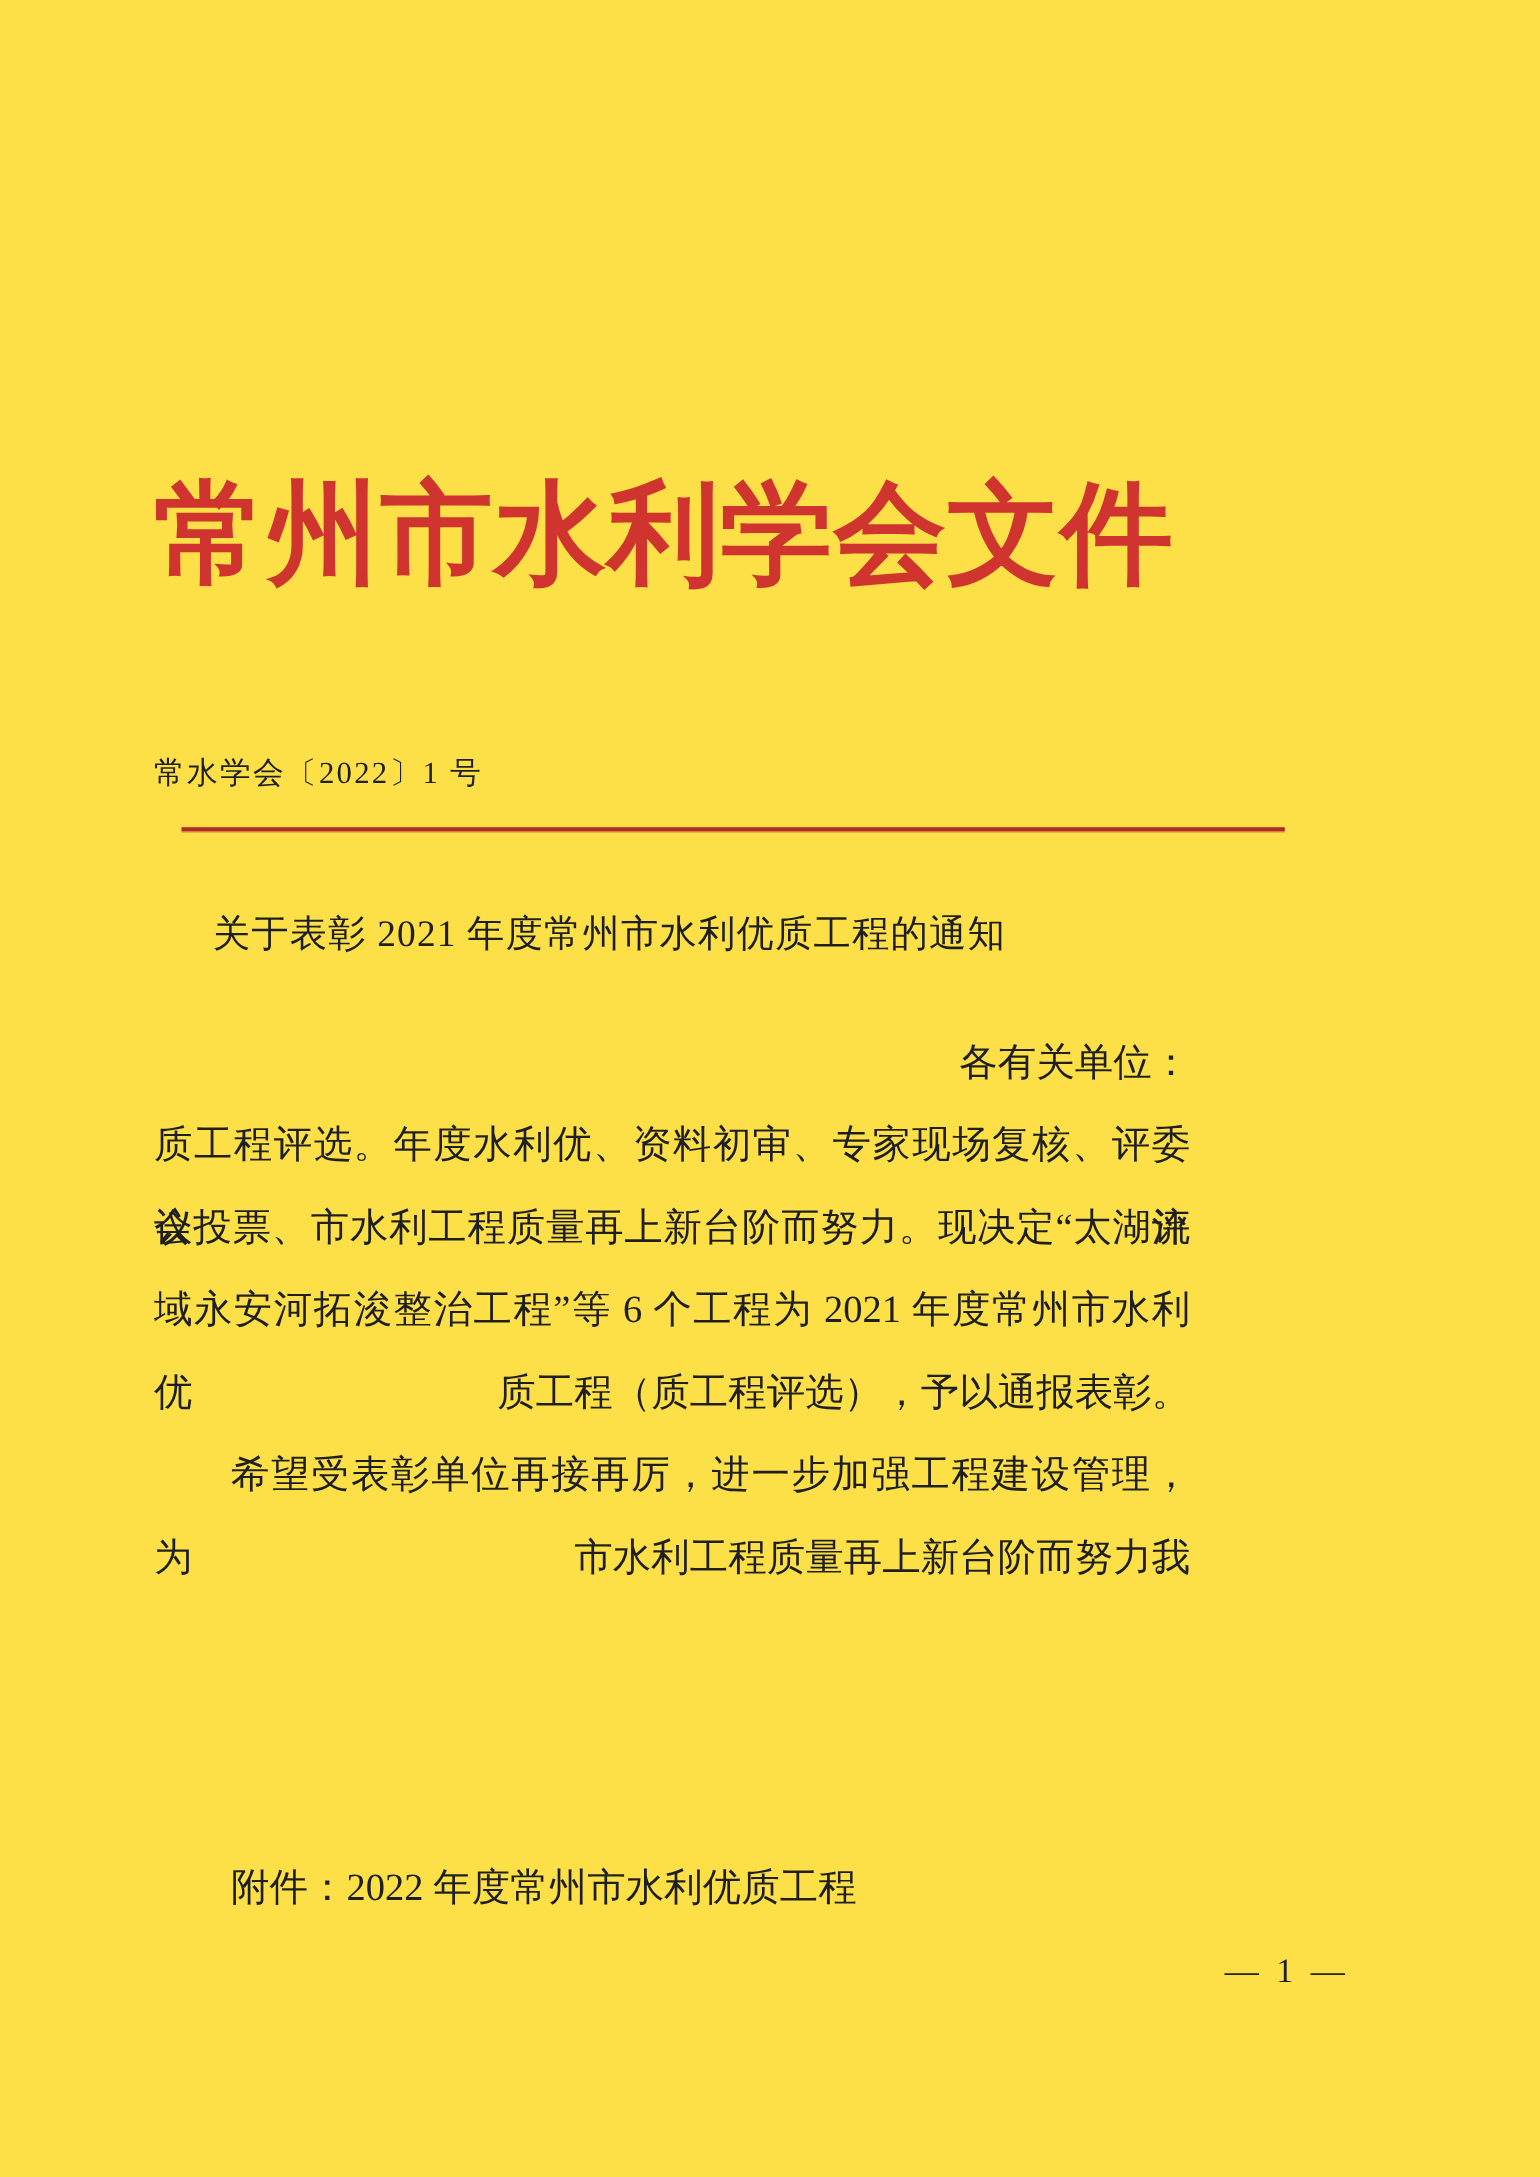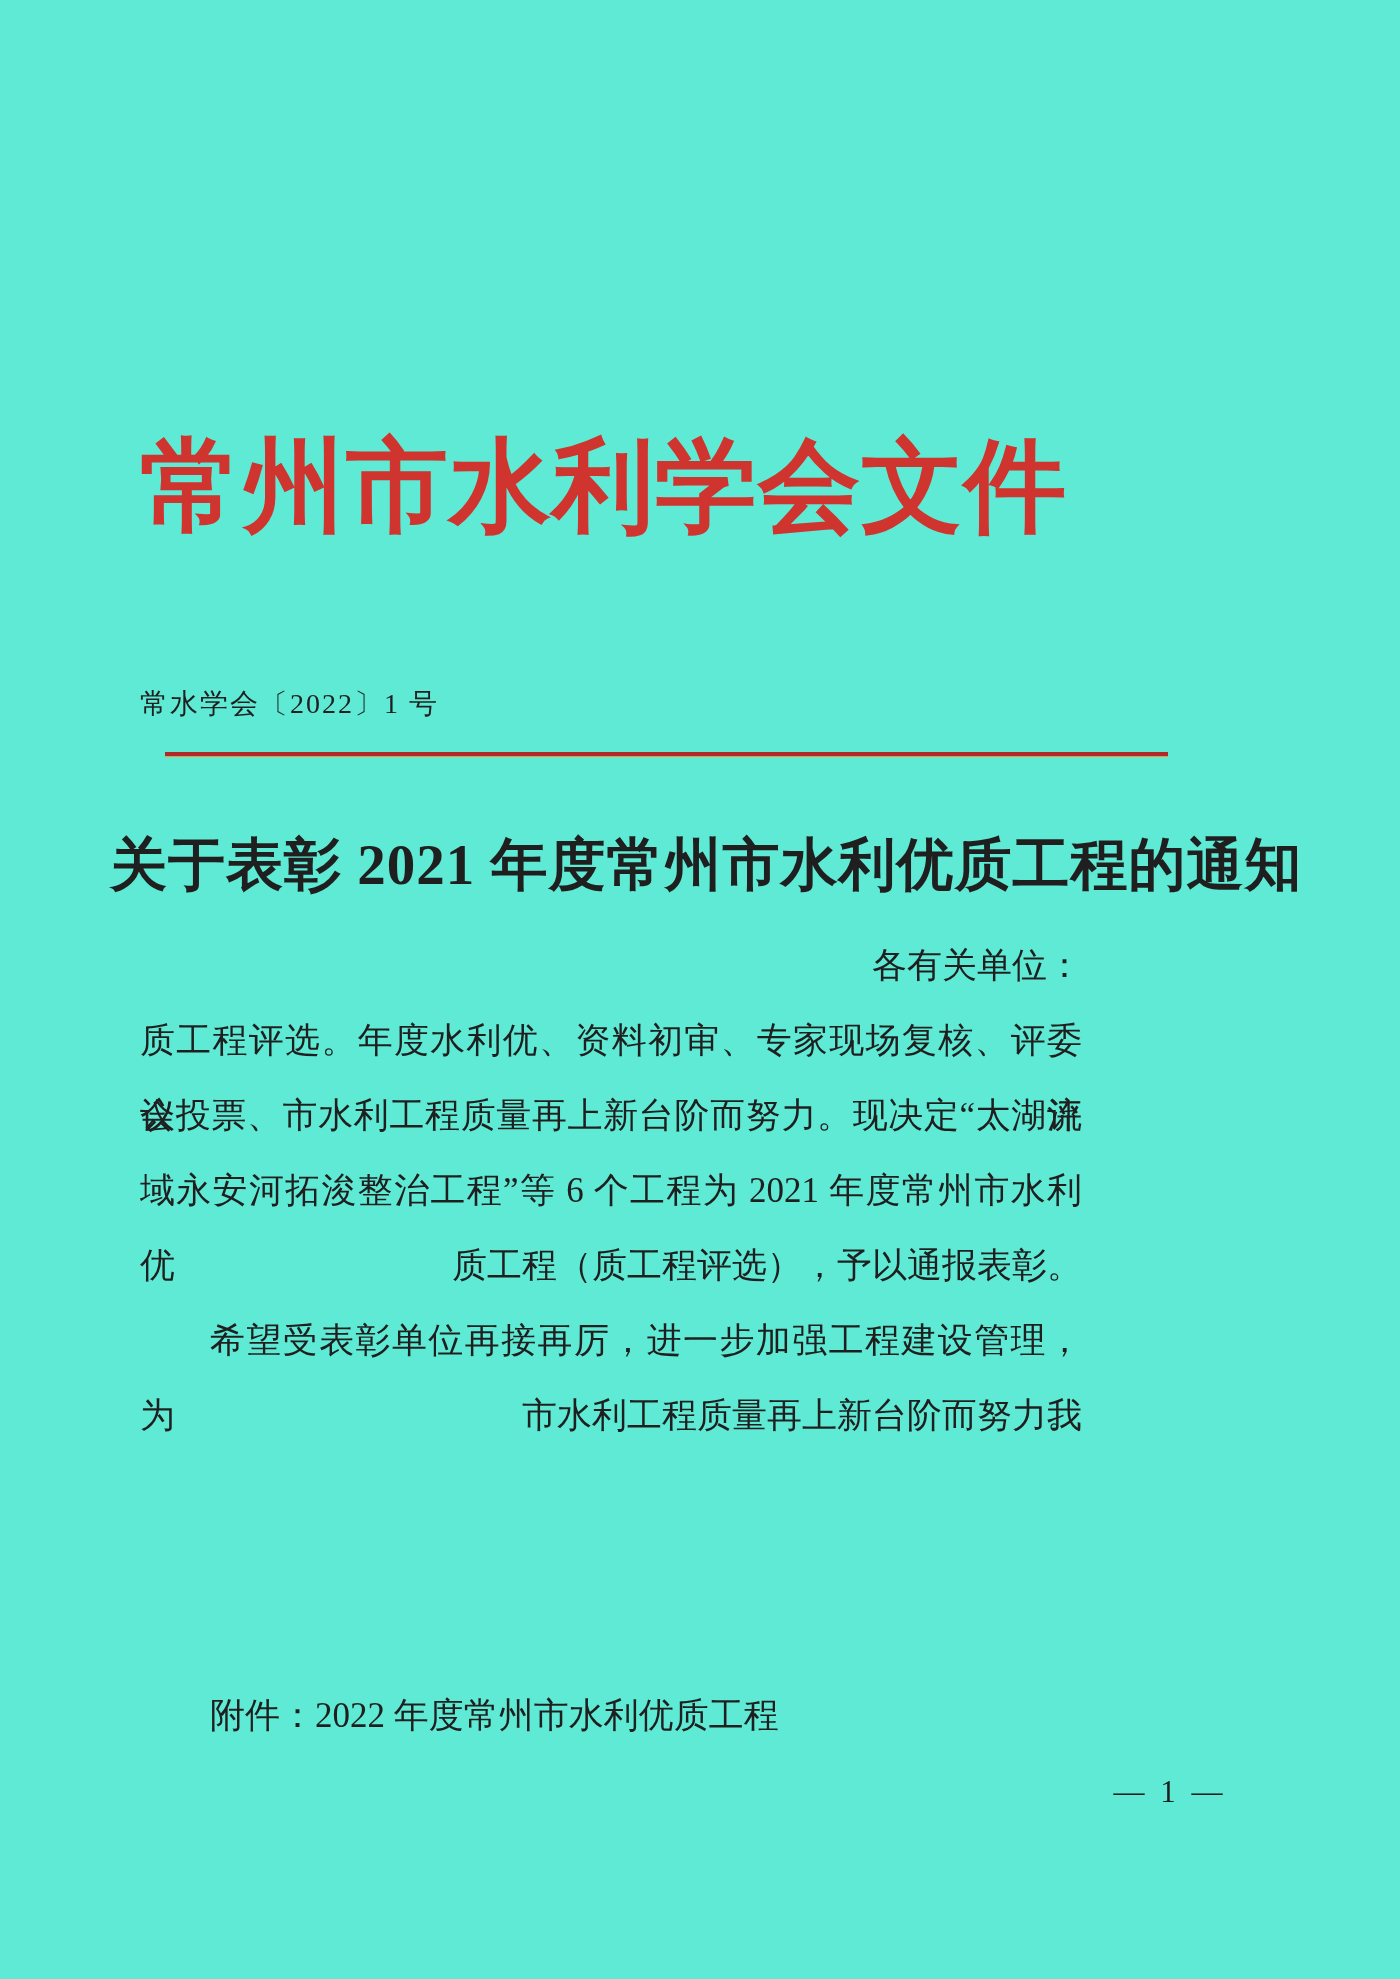--- a/index.html
+++ b/index.html
@@ -10,21 +10,21 @@
   }
   *{margin:0;padding:0;box-sizing:border-box;}
   html,body{width:1400px;height:1979px;}
   body{
     background:#fbfbfa;
     font-family:"Liberation Serif","DejaVu Serif",serif;
     color:var(--ink);
     position:relative;
     overflow:hidden;
   }
-  .page{position:absolute;inset:0;background:#5eead4;}
+  .page{position:absolute;inset:0;background:#fde047;}
 
   .org-title{
     position:absolute;
     left:140px;top:428px;width:828px;
     text-align:center;white-space:nowrap;
     font-size:102px;font-weight:bold;line-height:1.15;
     color:var(--title-red);
     letter-spacing:1px;
     font-family:"Liberation Serif","DejaVu Serif",serif;
   }
@@ -37,21 +37,21 @@
   .red-rule{
     position:absolute;
     left:165px;top:752px;width:1003px;height:0;
     border-top:4px solid var(--line-red);
     border-bottom:1px solid var(--line-gold);
   }
   .notice-title{
     position:absolute;
     left:110px;top:828px;width:888px;
     text-align:center;white-space:nowrap;
-    font-size:57px;font-weight:bold;line-height:1.3;
+    font-size:34px;font-weight:normal;line-height:1.3;
     letter-spacing:1px;
   }
   .body-block{
     position:absolute;
     left:140px;top:928px;width:942px;
     font-size:35px;
   }
   .body-line{
     line-height:75px;height:75px;
     text-align:right;

